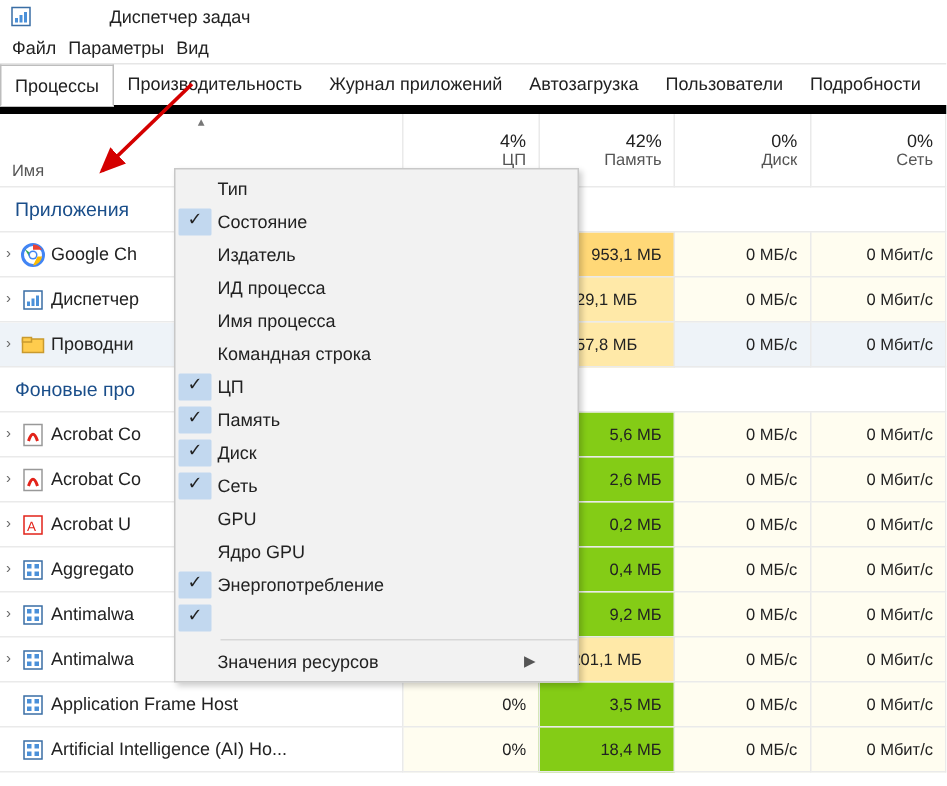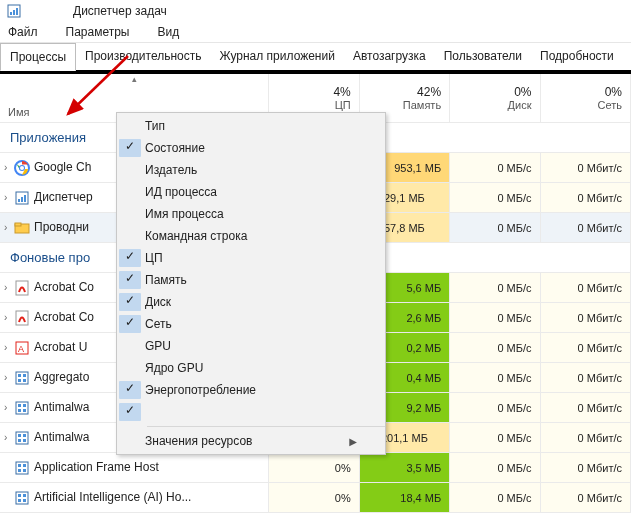--- a/index.html
+++ b/index.html
@@ -1,21 +1,21 @@
 <!DOCTYPE html>
 <html><head>
 <meta charset="utf-8">
 <style>
   * { box-sizing: border-box; margin: 0; padding: 0; }
   body { width: 631px; height: 524px; font-family: "Segoe UI", Tahoma, sans-serif; font-size: 12px; color: #222; background: #fff; overflow: hidden; position: relative; }
   .titlebar { display: flex; align-items: center; height: 22px; padding: 2px 6px; gap: 45px; }
   .titlebar .icon { width: 16px; height: 16px; margin-right: 6px; }
-  .menubar { display: flex; gap: 28px; padding: 3px 8px; font-size: 12px; }
+  .menubar { display: flex; gap: 8px; padding: 3px 8px; font-size: 12px; }
   .menubar span { cursor: default; }
-  .tabs { display: flex; border-top: 1px solid #e6e6e6; border-bottom: 4px solid #000000; font-size: 12px; }
+  .tabs { display: flex; border-top: 1px solid #e6e6e6; border-bottom: 6px solid #000000; font-size: 12px; }
   .tab { padding: 6px 9px; cursor: default; white-space: nowrap; }
   .tab.active { background: #fff; border: 1px solid #bdbdbd; border-bottom: 1px solid #fff; margin-bottom: -1px; }
   .table { width: 100%; border-collapse: collapse; table-layout: fixed; }
   .table th, .table td { border-right: 1px solid #eaeaea; border-bottom: 1px solid #eaeaea; padding: 0; height: 30px; vertical-align: middle; font-weight: normal; }
   .table th.col-name { width: 220px; text-align: left; padding: 0 8px; }
   .table th.col, .table td.col { width: 74px; text-align: right; padding: 0 8px; font-size: 11px; }
   .table th .hdr-top { display:block; font-size:12px; }
   .table th .hdr-bot { display:block; font-size:11px; color:#555; }
   .table th.col-name .hdr-row { display:flex; flex-direction:column; height:48px; justify-content:flex-end; padding-bottom:4px;}
   .table th.col .hdr-row { display:flex; flex-direction:column; height:48px; justify-content:center; align-items:flex-end;}

